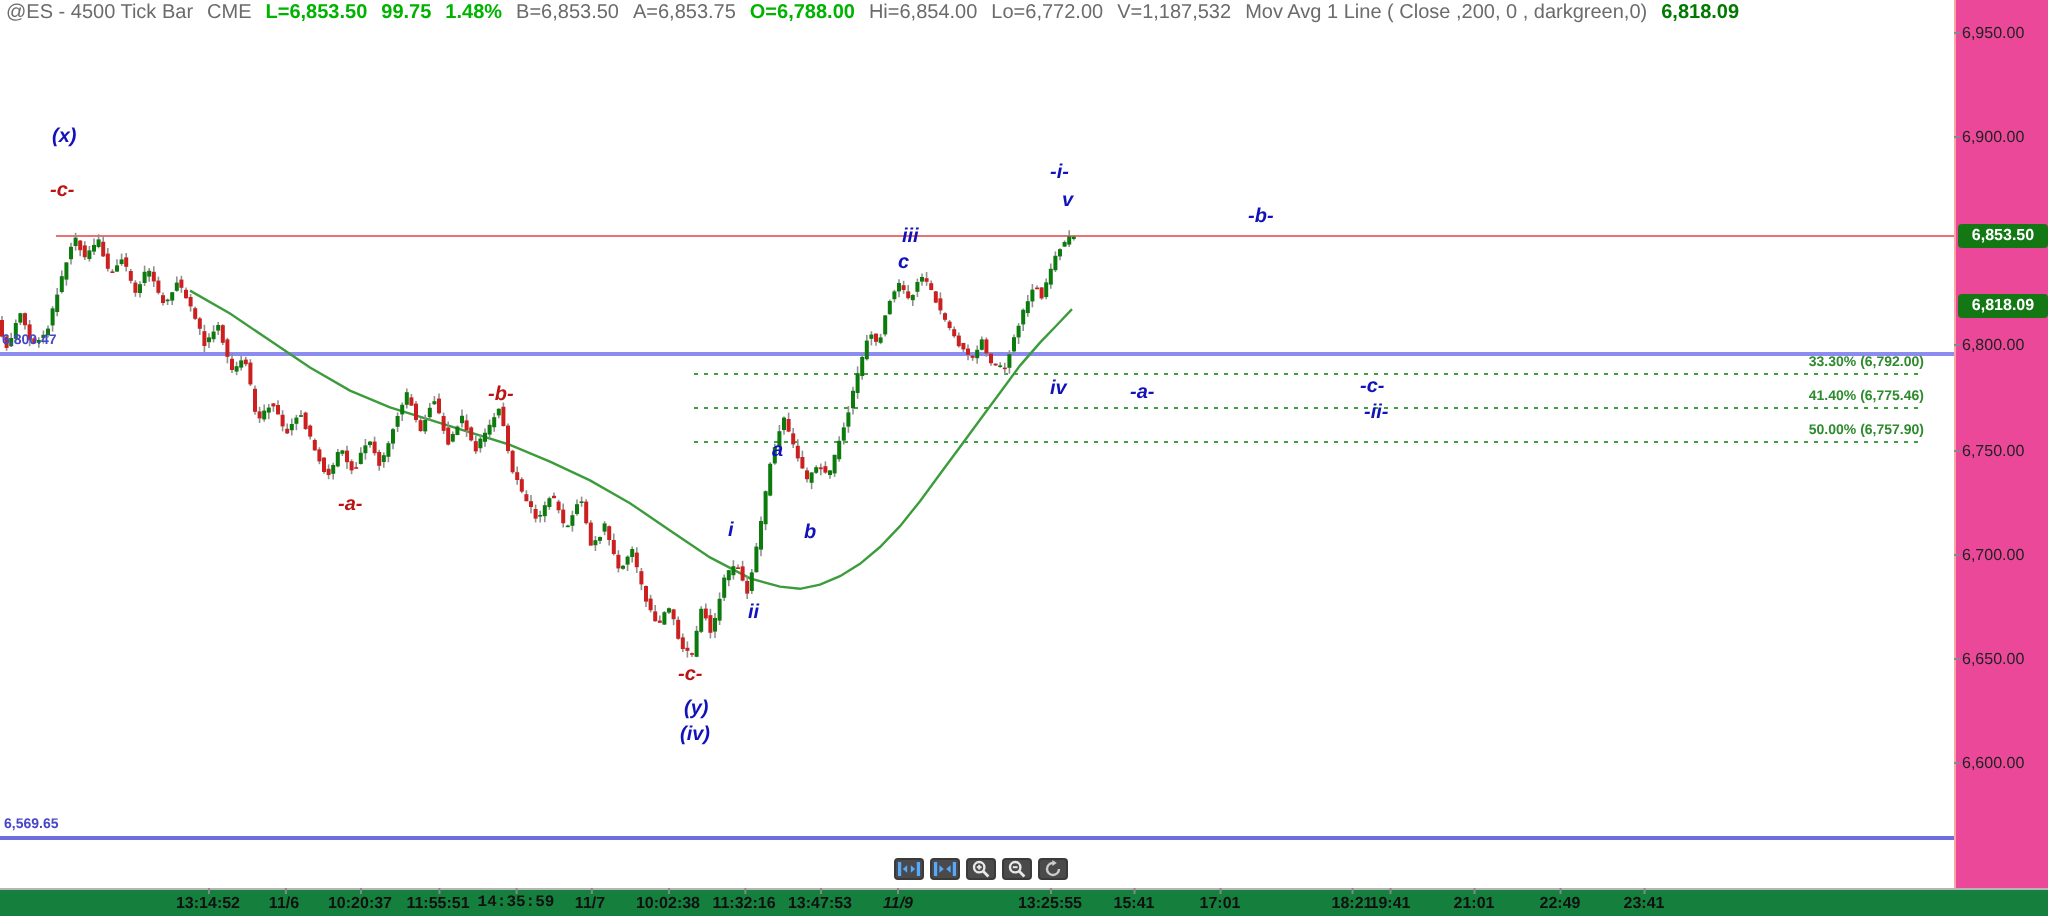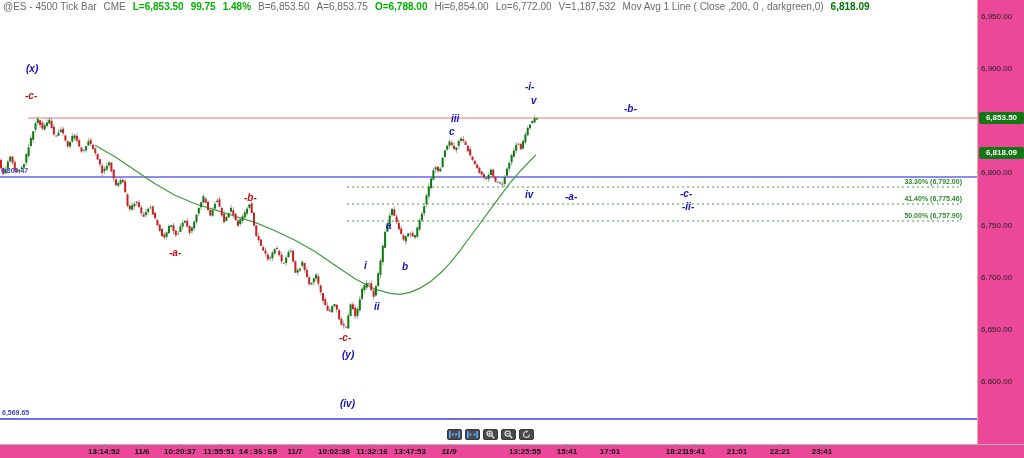--- a/index.html
+++ b/index.html
@@ -30,21 +30,21 @@
   .yaxis { position:absolute; left:977px; top:0; width:47px; height:444px;
            border-left:1px solid #fca5a5; background:#ec4899; z-index:6;padding-left:48px; }
   .ytick { position:absolute; left:3px; font-size:8px; color:#222; white-space:nowrap; }
   .ytick:before { content:""; position:absolute; left:-4px; top:4px; width:3px; height:1px; background:#888; }
   .badge { position:absolute; left:1px; width:45px; height:12px; background:#137813;
            color:#fff; font-size:8px; font-weight:bold; text-align:center;
            line-height:12px; border-radius:2px; }
 
   
   .xaxis { position:absolute; left:0; top:444px; width:1024px; height:14px;
-           border-top:1px solid #b5b5b5; background:#ec4899; z-index:6; }
+           border-top:1px solid #b5b5b5; background:#15803d; z-index:6; }
   .xtick { position:absolute; top:2px; font-size:8px; font-weight:bold; color:#111;
            transform:translateX(-50%); white-space:nowrap; }
   .xtick:before { content:""; position:absolute; left:50%; top:-3px; width:1px; height:3px; background:#888; }
 
   
   .toolbar { position:absolute; left:447px; top:429px; display:flex; gap:3px; z-index:7; }
   .tbtn { width:15px; height:11px; background:#4a4a4a; border:1px solid #3a3a3a;
           border-radius:2px; display:flex; align-items:center; justify-content:center;
           cursor:pointer; padding:0; }
   .tbtn svg { display:block; }
@@ -548,21 +548,21 @@
         <line x1="536.9" y1="117.6" x2="536.9" y2="120.2" stroke="#909090" stroke-width="0.8"></line>
         <rect x="535.9" y="118.3" width="2" height="1.2" fill="#0c7a0c"></rect>
       </svg>
     <div>
         <div class="wave" style="left: 26px; top: 64px; color: rgb(18, 18, 187);">(x)</div>
         <div class="wave" style="left: 25px; top: 91px; color: rgb(187, 18, 18);">-c-</div>
         <div class="wave" style="left: 169px; top: 248px; color: rgb(187, 18, 18);">-a-</div>
         <div class="wave" style="left: 244px; top: 193px; color: rgb(187, 18, 18);">-b-</div>
         <div class="wave" style="left: 339px; top: 333px; color: rgb(187, 18, 18);">-c-</div>
         <div class="wave" style="left: 342px; top: 350px; color: rgb(18, 18, 187);">(y)</div>
-        <div class="wave" style="left: 340px; top: 363px; color: rgb(18, 18, 187); margin-top: 36px;">(iv)</div>
+        <div class="wave" style="left: 340px; top: 363px; color: rgb(18, 18, 187);">(iv)</div>
         <div class="wave" style="left: 364px; top: 261px; color: rgb(18, 18, 187);">i</div>
         <div class="wave" style="left: 374px; top: 302px; color: rgb(18, 18, 187);">ii</div>
         <div class="wave" style="left: 386px; top: 221px; color: rgb(18, 18, 187);">a</div>
         <div class="wave" style="left: 402px; top: 262px; color: rgb(18, 18, 187);">b</div>
         <div class="wave" style="left: 451px; top: 114px; color: rgb(18, 18, 187);">iii</div>
         <div class="wave" style="left: 449px; top: 127px; color: rgb(18, 18, 187);">c</div>
         <div class="wave" style="left: 501px; top: 190px; color: rgb(18, 18, 187); margin-left: 24px;">iv</div>
         <div class="wave" style="left: 531px; top: 96px; color: rgb(18, 18, 187);">v</div>
         <div class="wave" style="left: 525px; top: 82px; color: rgb(18, 18, 187);">-i-</div>
         <div class="wave" style="left: 624px; top: 104px; color: rgb(18, 18, 187);">-b-</div>
@@ -604,21 +604,21 @@
       <div class="xtick" style="left: 372px;">11:32:16</div>
       <div class="xtick" style="left: 410px;">13:47:53</div>
       <div class="xtick" style="left: 449px; font-style: italic;">11/9</div>
       <div class="xtick" style="left: 487px; margin-top: 16px;">10:46:20</div>
       <div class="xtick" style="left: 525px;">13:25:55</div>
       <div class="xtick" style="left: 567px;">15:41</div>
       <div class="xtick" style="left: 610px;">17:01</div>
       <div class="xtick" style="left: 652px; margin-left: 24px;">18:21</div>
       <div class="xtick" style="left: 695px;">19:41</div>
       <div class="xtick" style="left: 737px;">21:01</div>
-      <div class="xtick" style="left: 780px;">22:21</div>
+      <div class="xtick" style="left: 780px;">22:49</div>
       <div class="xtick" style="left: 822px;">23:41</div>
     </div>
 
   <div class="toolbar">
     <button class="tbtn" title="">
       <svg width="11" height="7" viewBox="0 0 11 7">
         <rect x="0" y="0" width="1.6" height="7" fill="#55aaff"></rect>
           <rect x="9.4" y="0" width="1.6" height="7" fill="#55aaff"></rect>
         <path d="M2.4 3.5 L4.6 1.6 L4.6 5.4 Z" fill="#55aaff"></path>
           <path d="M8.6 3.5 L6.4 1.6 L6.4 5.4 Z" fill="#55aaff"></path>

